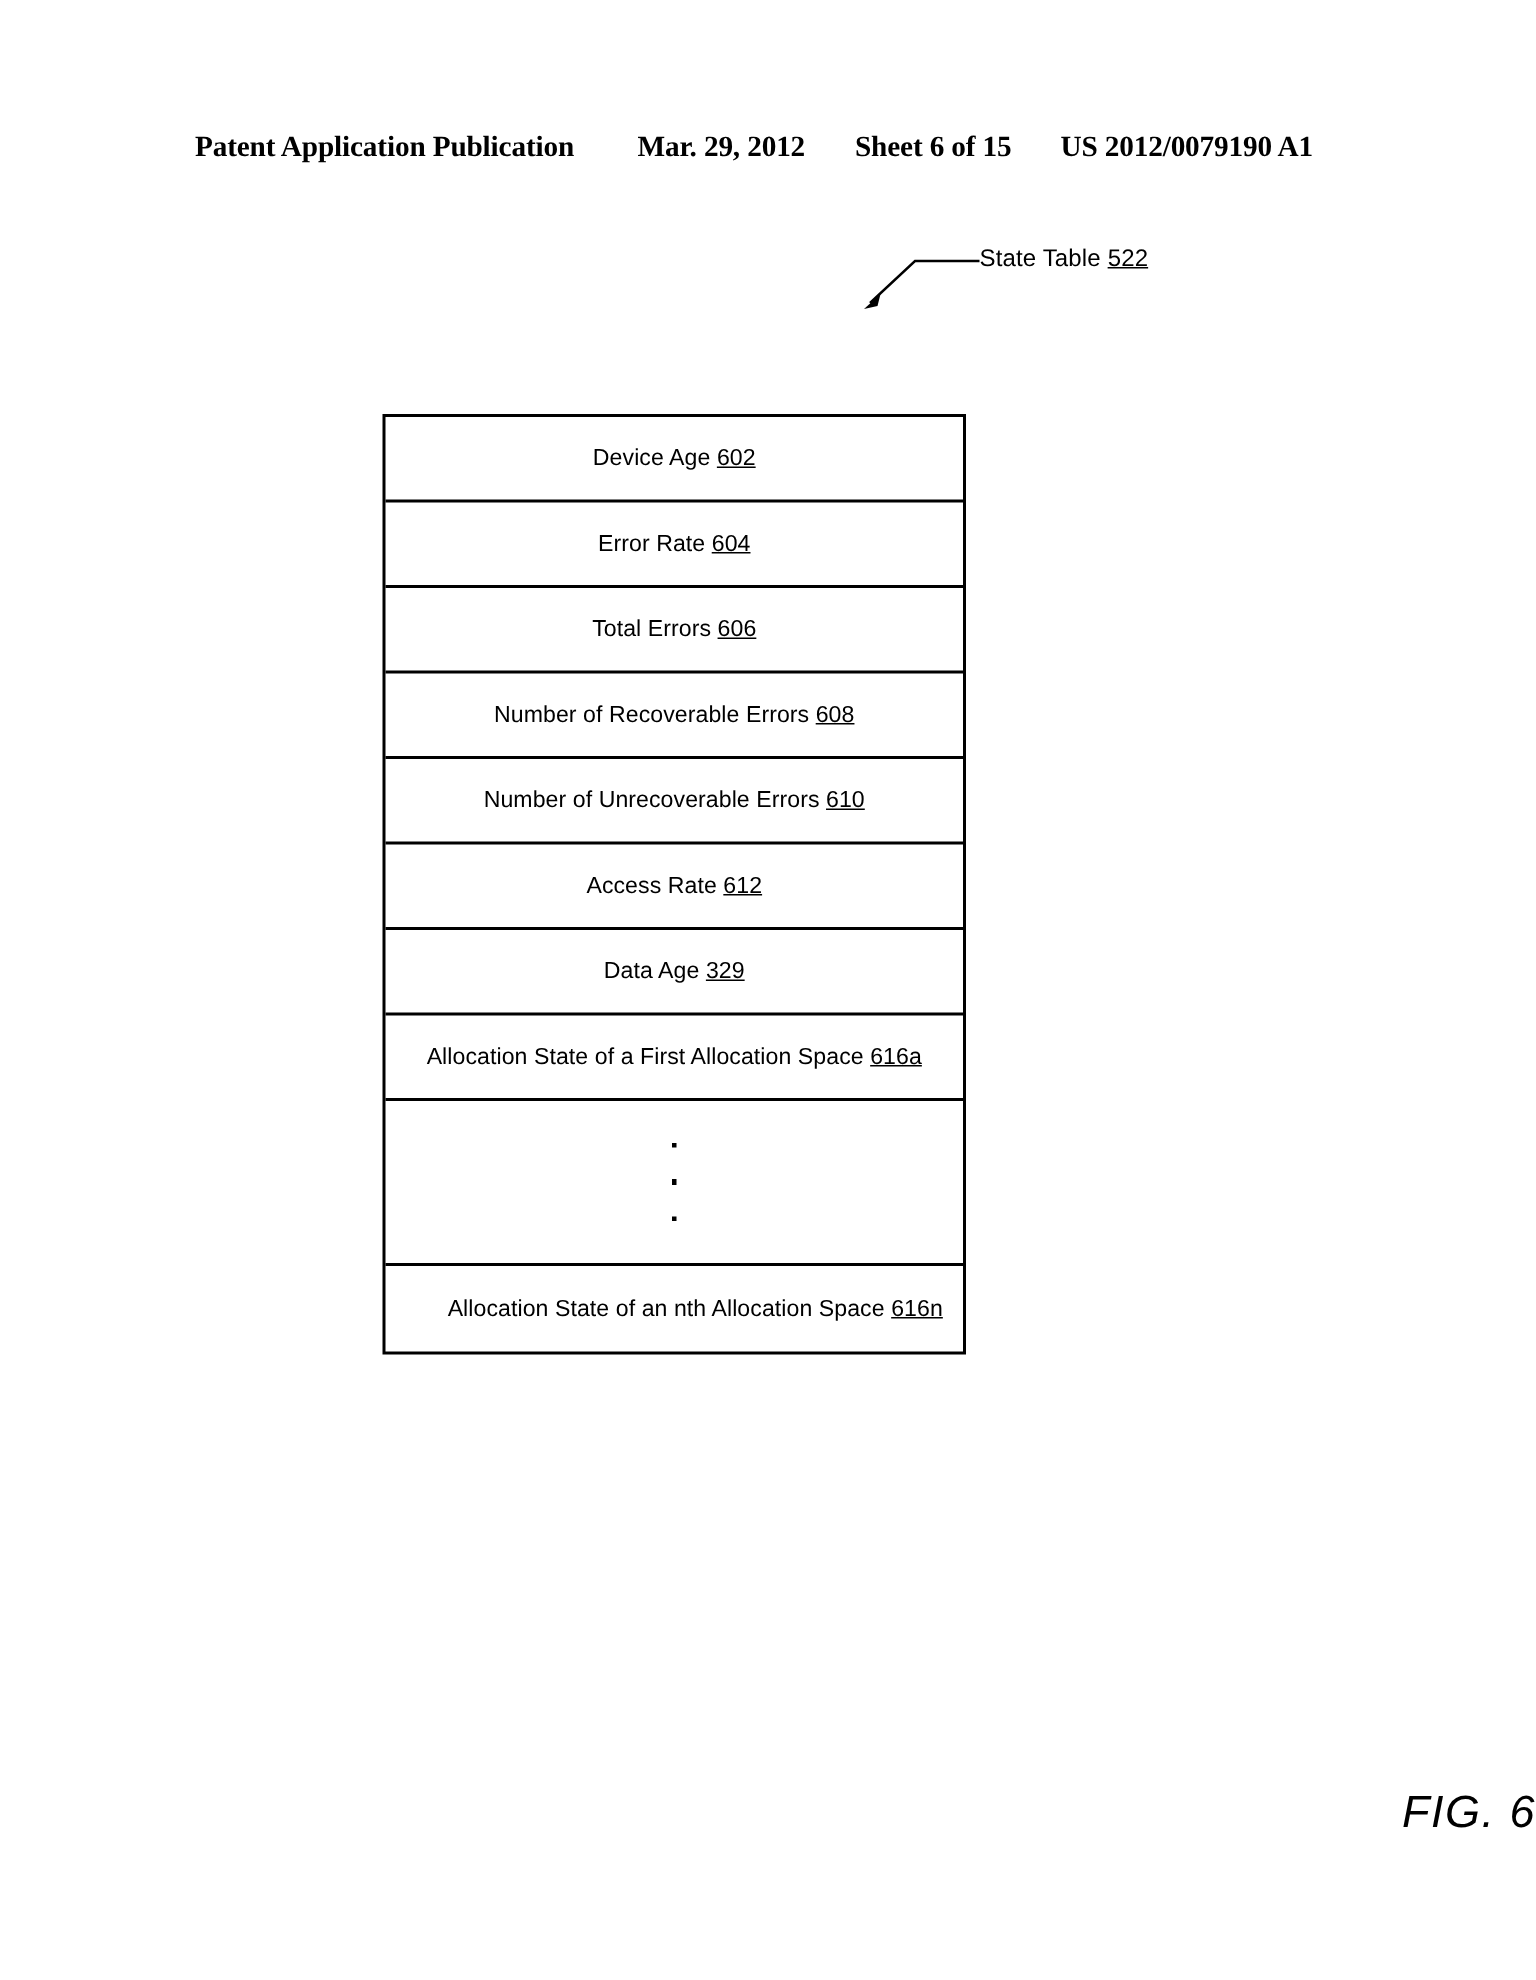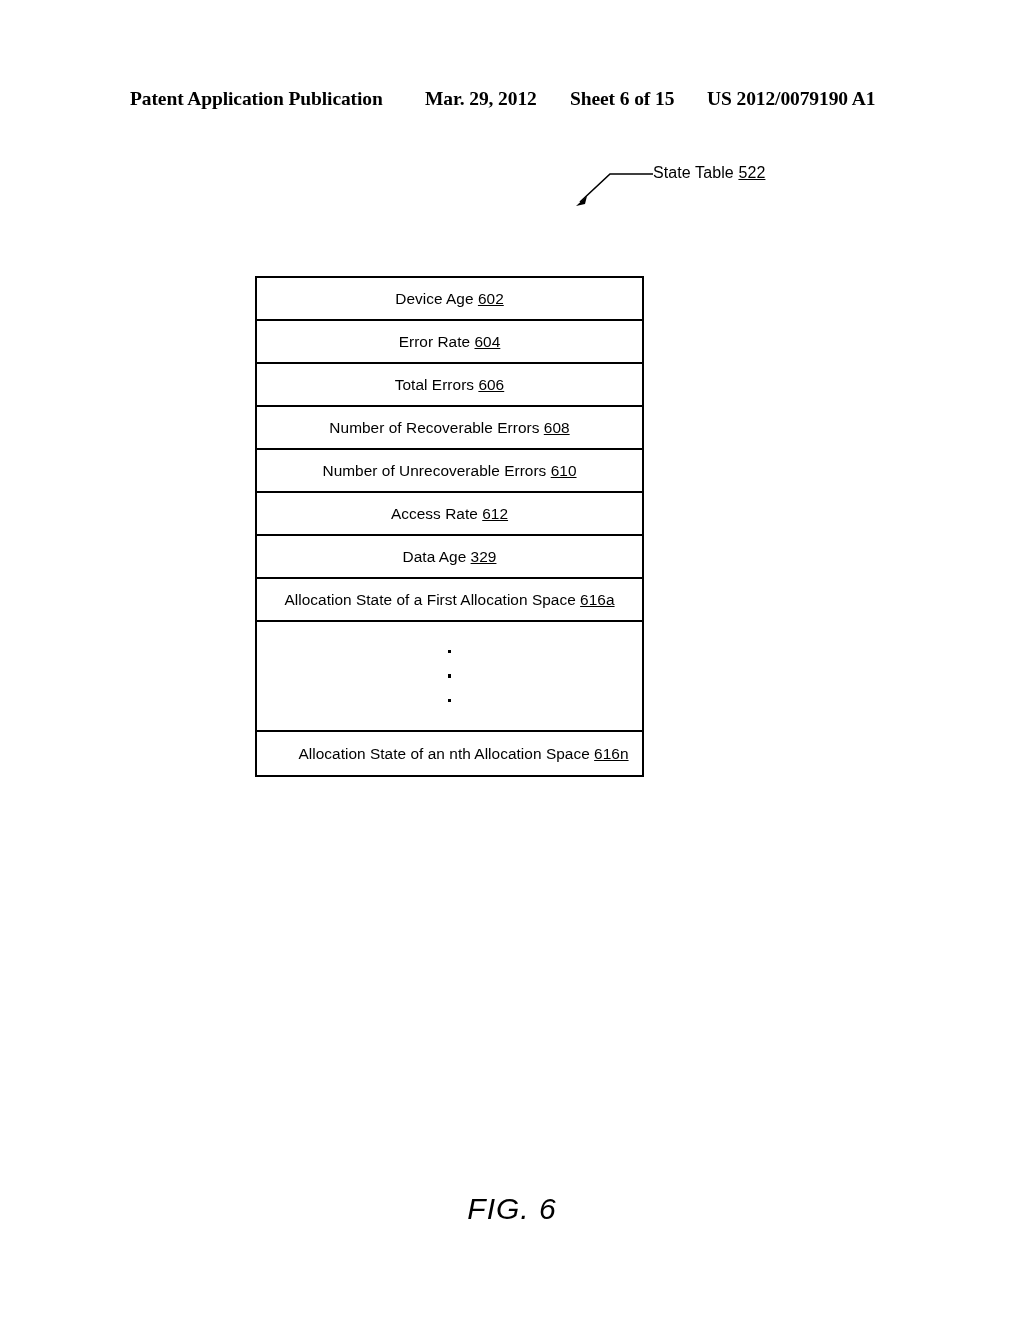--- a/index.html
+++ b/index.html
@@ -75,21 +75,21 @@
   .state-table {
     position: absolute;
     left: 255px;
     top: 276px;
     width: 389px;
     border: 2.5px solid #000000;
     box-sizing: border-box;
     background: #ffffff;
   }
   .table-row {
-    height: 43px;
+    height: 57px;
     border-bottom: 2.2px solid #000000;
     display: flex;
     align-items: center;
     justify-content: center;
     box-sizing: border-box;
     padding: 0 6px;
   }
   .table-row:last-child {
     border-bottom: none;
     margin-left: 28px;
@@ -129,21 +129,21 @@
     height: 3.5px;
     background: #000000;
   }
 
   
   .fig-caption {
     position: absolute;
     left: 0;
     top: 1192px;
     width: 1024px;
-    text-align: center;
+    text-align: right;
     font-size: 30px;
     font-style: italic;
     letter-spacing: 1px;
   }
 </style>
 </head>
 <body>
 
 <div class="page-header">
   <span class="hdr-pub">Patent Application Publication</span>

